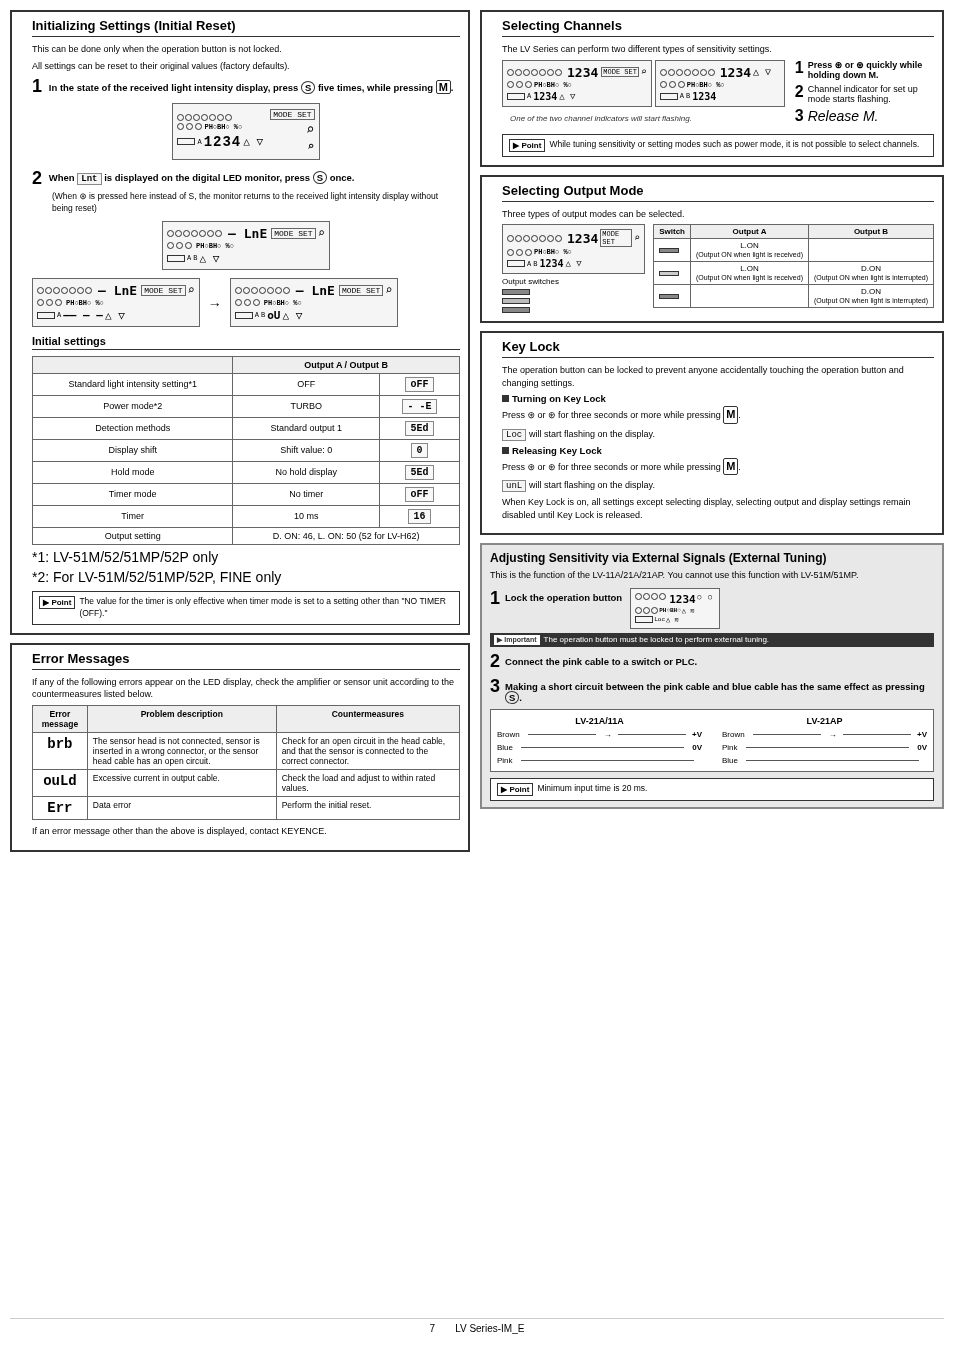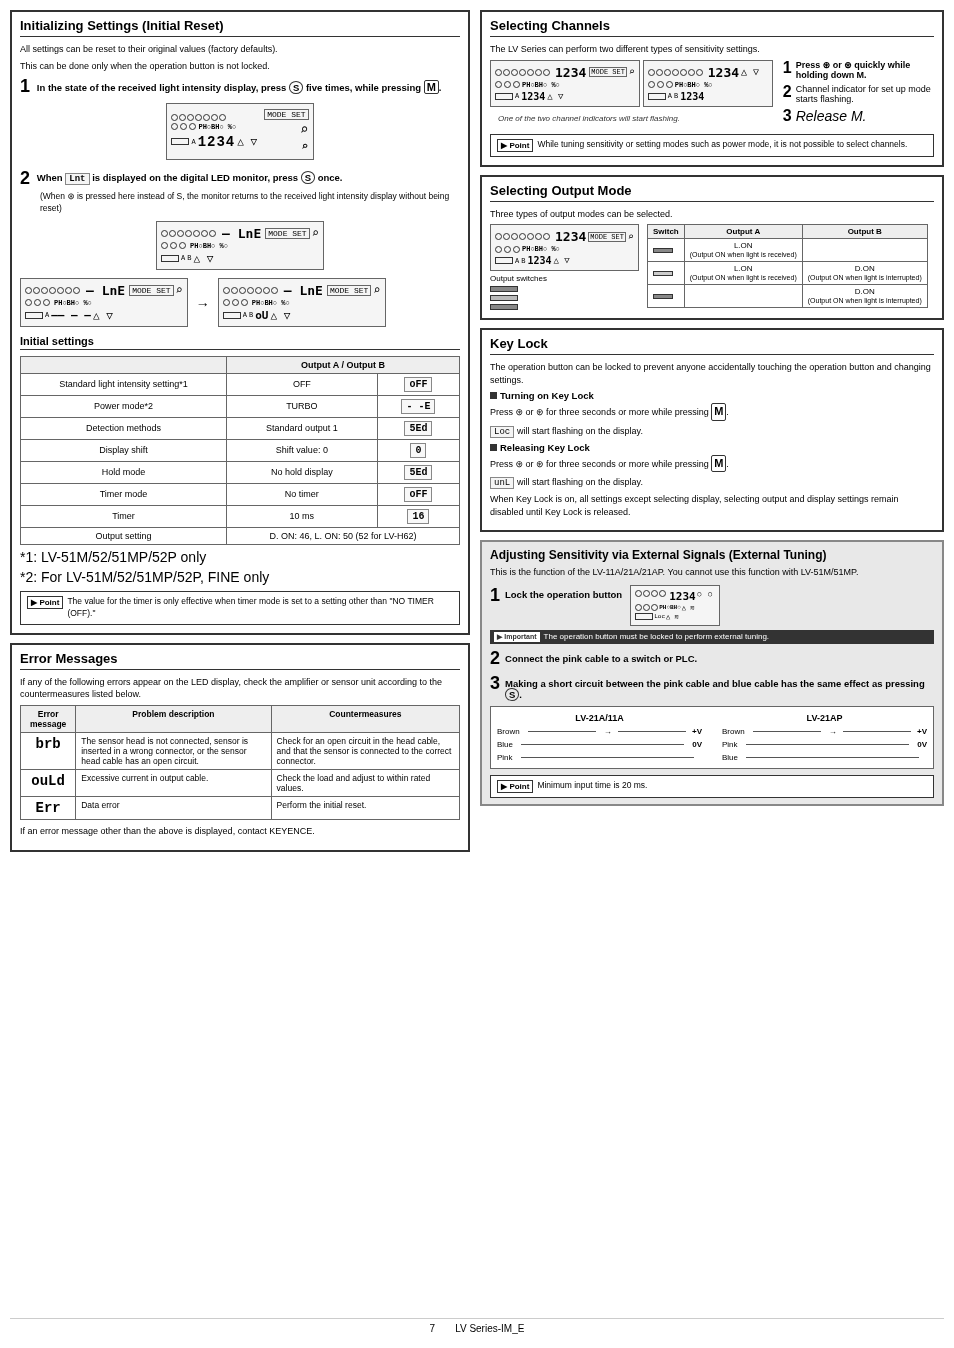--- a/index.html
+++ b/index.html
@@ -32,21 +32,21 @@
       gap: 8px;
     }
     .right-col {
       flex: 1;
       display: flex;
       flex-direction: column;
       gap: 8px;
     }
     .section-box {
       border: 2px solid #333;
-      padding: 6px 8px 8px 8px;
+      padding: 6px 8px 8px 20px;
     }
     .section-title {
       font-size: 13px;
       font-weight: bold;
       border-bottom: 1px solid #333;
       padding-bottom: 3px;
       margin-bottom: 6px;
     }
     .body-text {
       font-size: 9px;
@@ -365,22 +365,22 @@
 </head>
 <body>
 
 <div class="page">
   <div class="two-col">
 
     <div class="left-col">
 
       <div class="section-box">
         <div class="section-title">Initializing Settings (Initial Reset)</div>
+        <div class="body-text">This can be done only when the operation button is not locked.</div>
         <div class="body-text">All settings can be reset to their original values (factory defaults).</div>
-        <div class="body-text">This can be done only when the operation button is not locked.</div>
 
         <div class="step-block">
           <span class="step-num">1</span>
           <span class="step-text">
             In the state of the received light intensity display, press <span style="border:1px solid #333;border-radius:50%;padding:0 3px;font-weight:bold;">S</span> five times, while pressing <span class="bold-key">M</span>.
           </span>
           <div class="display-container">
             <div class="monitor-img">
               <div class="monitor-row">
                 <div style="display:flex;flex-direction:column;gap:1px;">

